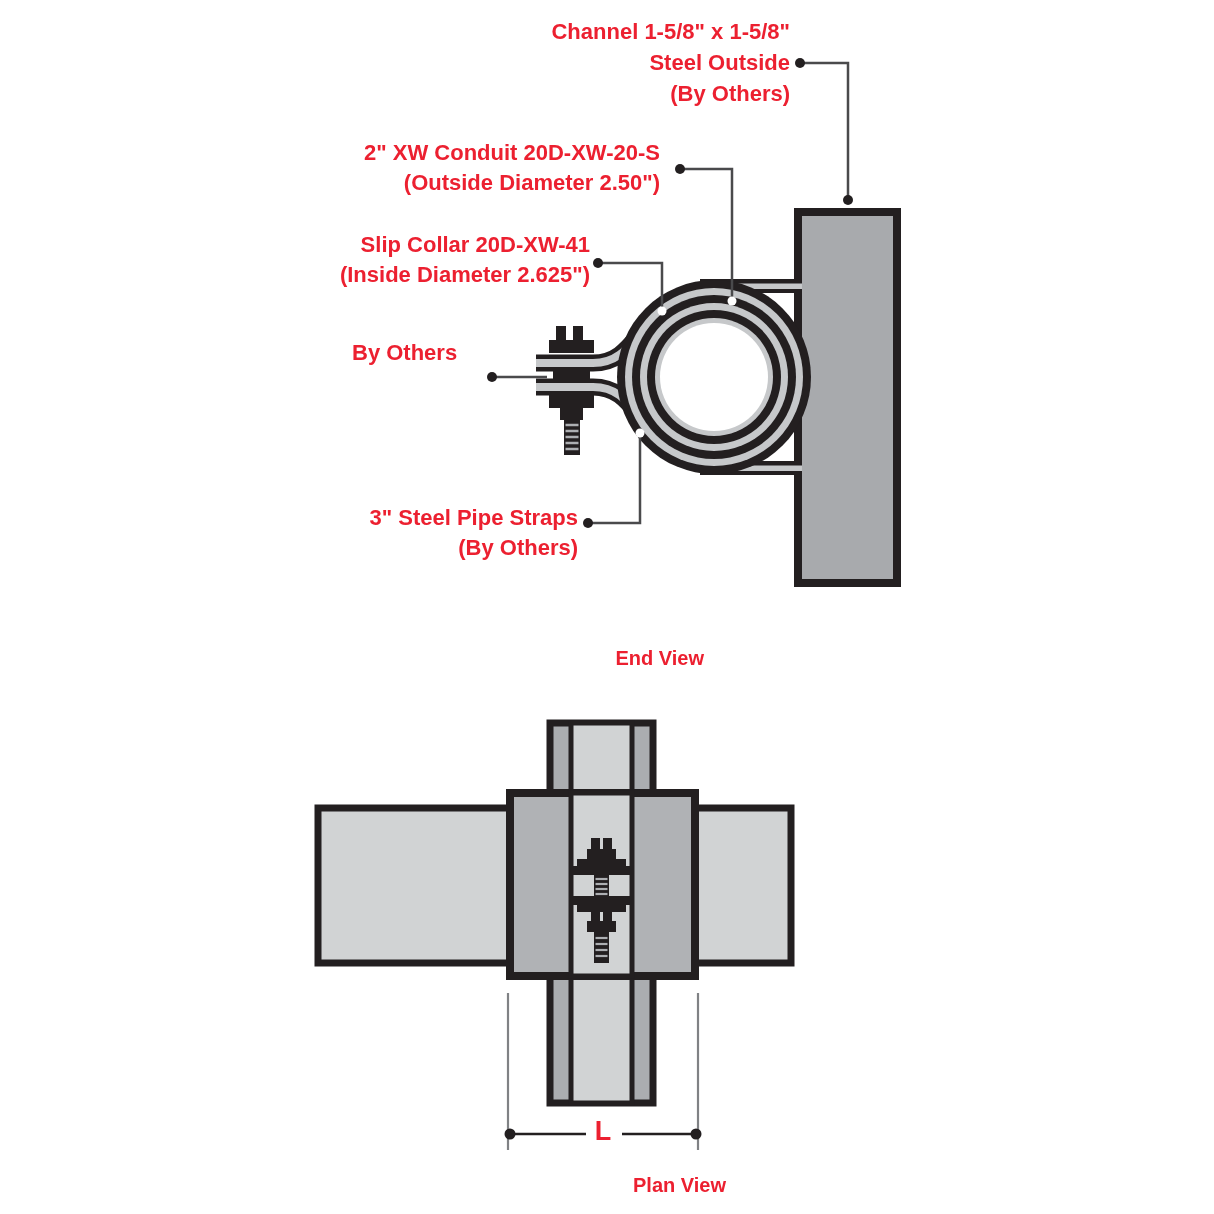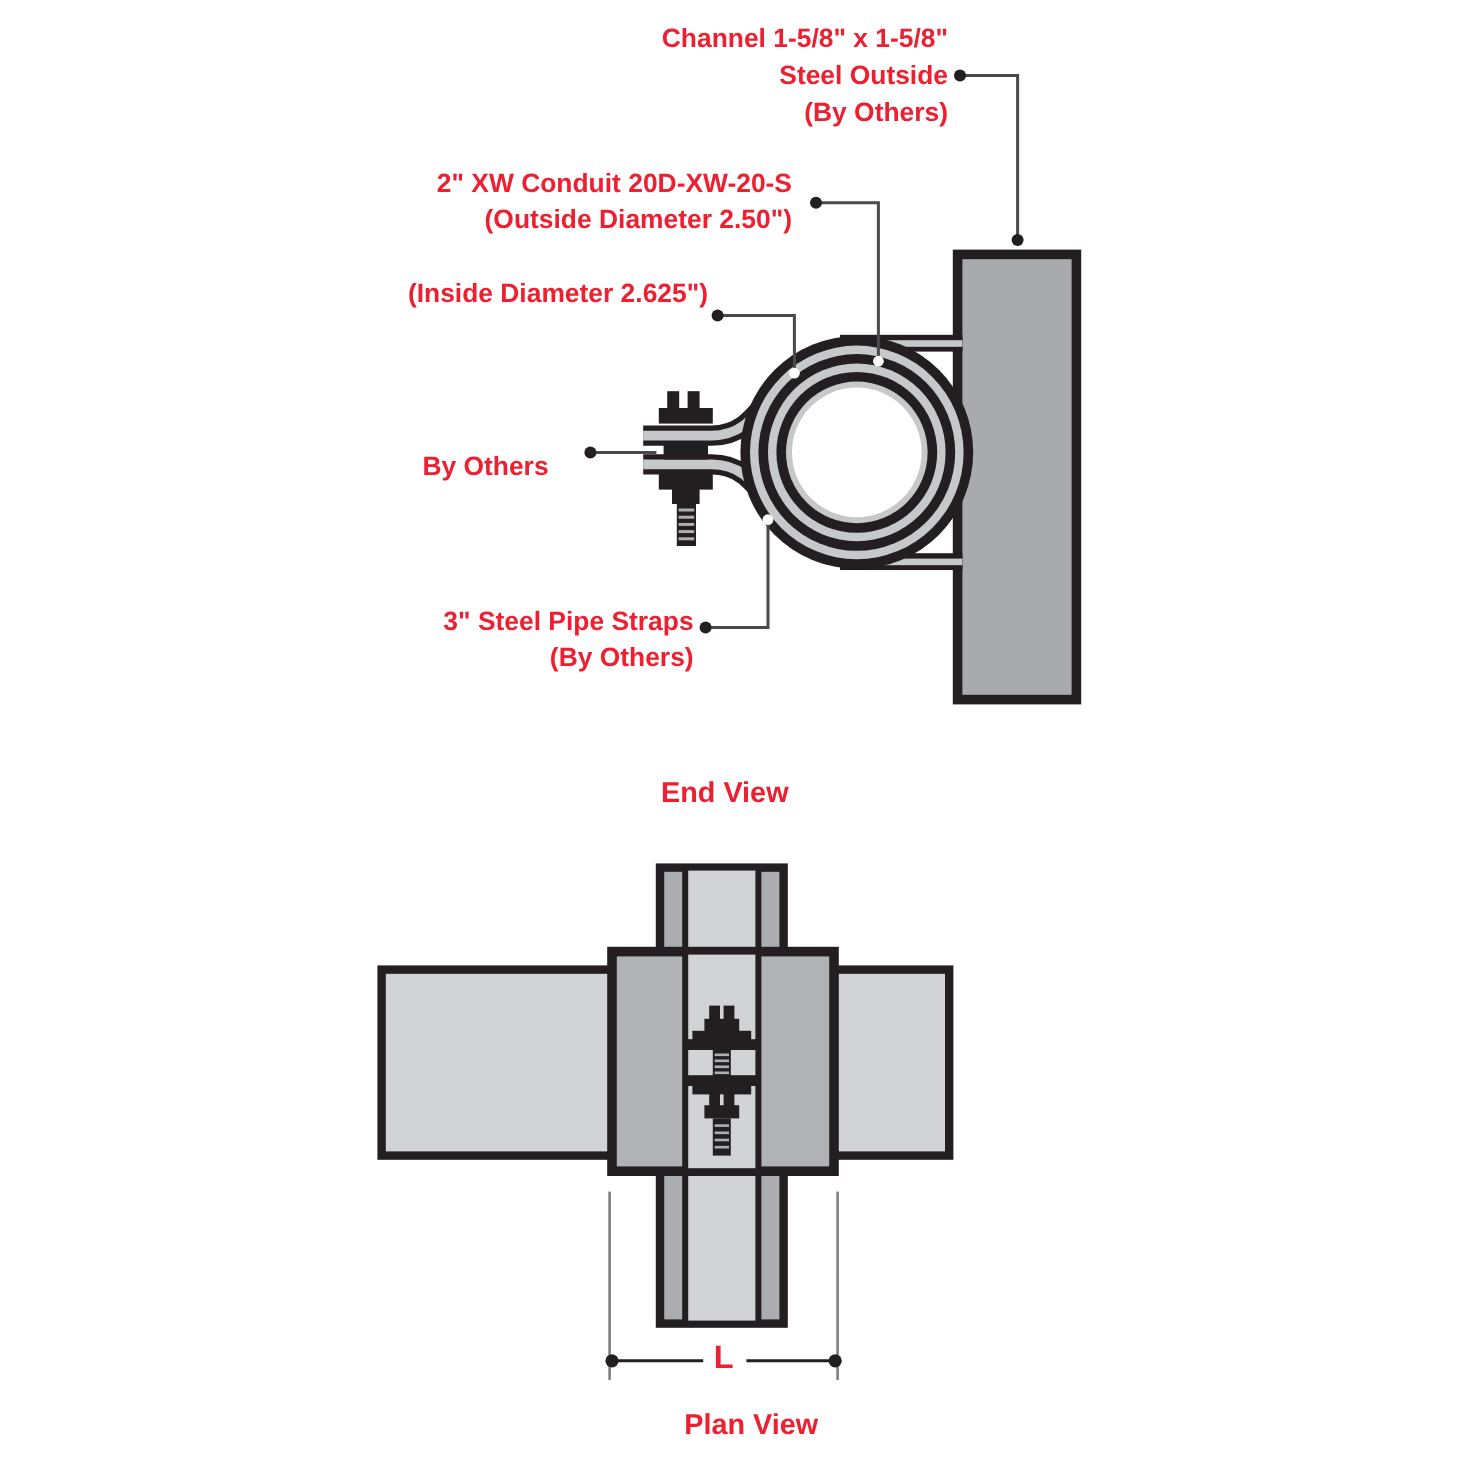--- a/index.html
+++ b/index.html
@@ -18,22 +18,22 @@
     font-size:22px;
     line-height:31px;
     text-align:right;
     white-space:nowrap;
   }
   .lbl.two{line-height:30px;}
   .caption{
     position:absolute;
     color:#EC2030;
     font-weight:700;
-    font-size:24px;
-    text-align:center;
+    font-size:20px;
+    text-align:right;
     white-space:nowrap;
   }
   .dim-label{
     position:absolute;
     color:#EC2030;
     font-weight:700;
     font-size:27px;
     text-align:center;
     white-space:nowrap;
   }
@@ -173,24 +173,25 @@
     <div>Steel Outside</div>
     <div>(By Others)</div>
   </div>
 
   <div class="lbl two" style="right:554px; top:138px;">
     <div>2" XW Conduit 20D-XW-20-S</div>
     <div>(Outside Diameter 2.50")</div>
   </div>
 
   <div class="lbl two" style="right:624px; top:230px;">
+    <div>Slip Collar 20D-XW-41</div>
     <div>(Inside Diameter 2.625")</div>
   </div>
 
-  <div class="lbl" style="left:352px; top:376px; text-align:left; line-height:26px;">
+  <div class="lbl" style="left:352px; top:340px; text-align:left; line-height:26px;">
     <div>By Others</div>
   </div>
 
   <div class="lbl two" style="right:636px; top:503px;">
     <div>3" Steel Pipe Straps</div>
     <div>(By Others)</div>
   </div>
 
   <div class="caption" style="left:504px; top:647px; width:200px;">End View</div>
 

